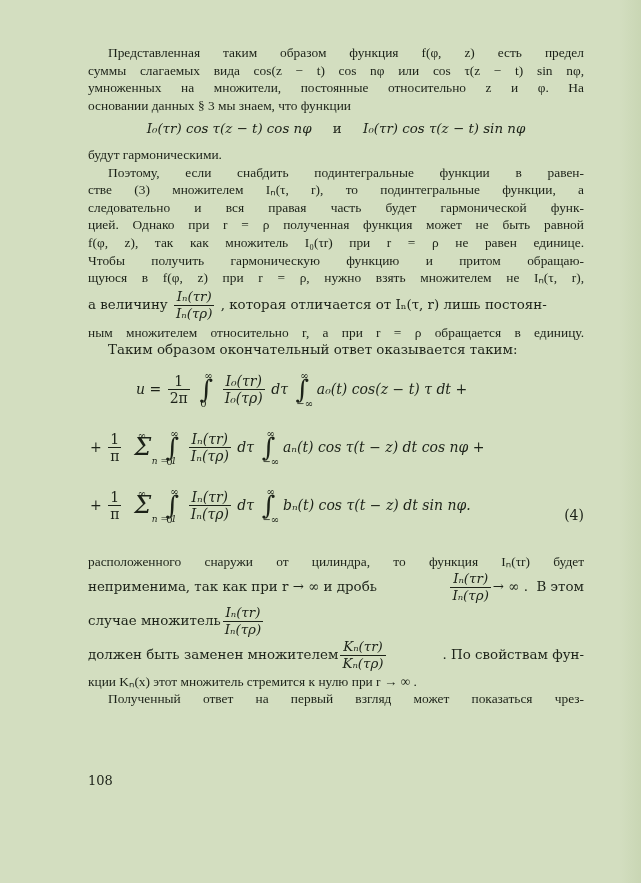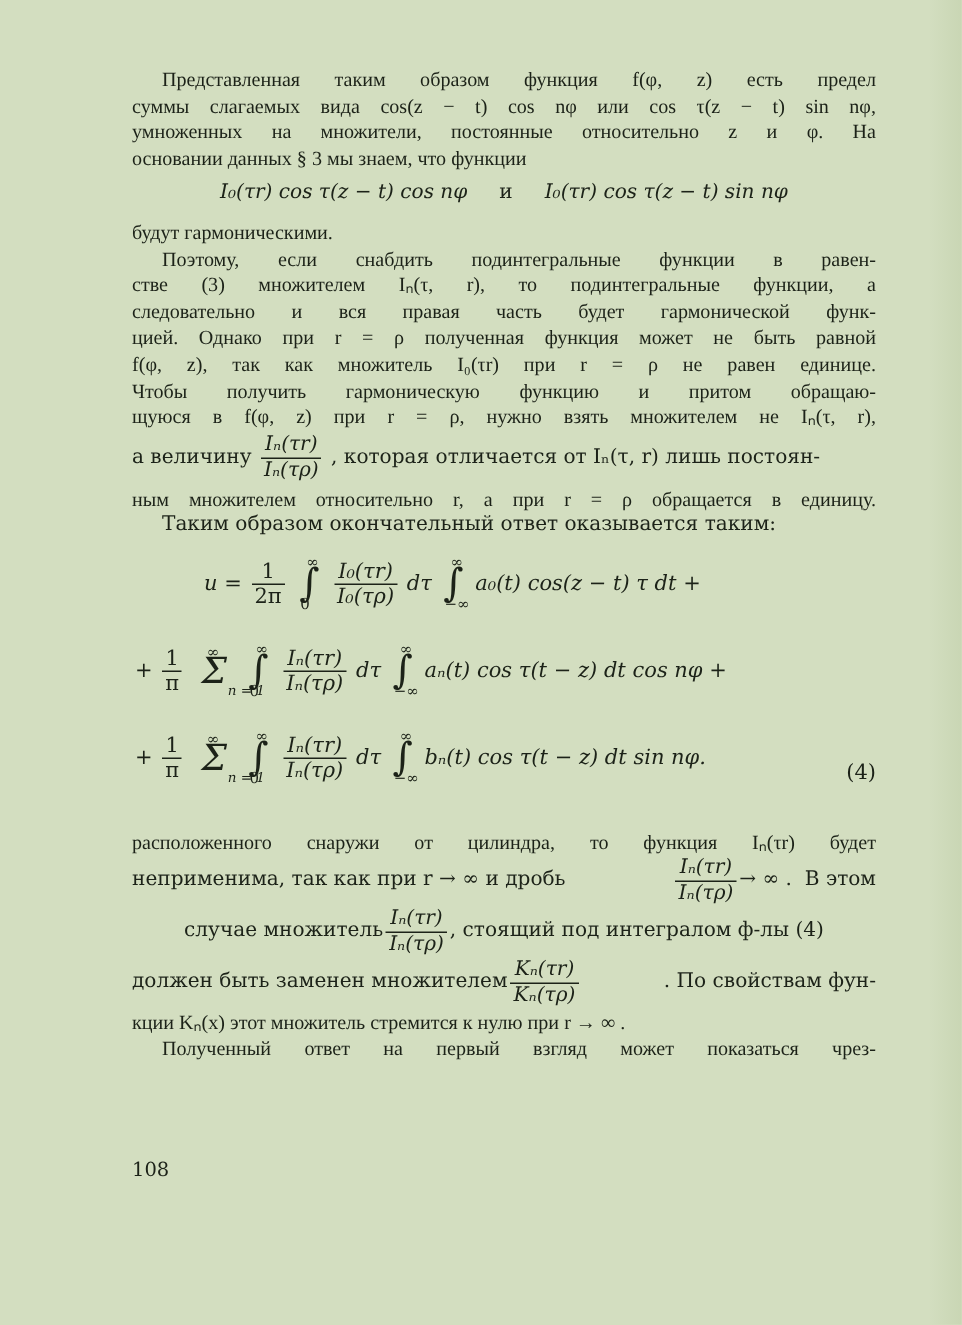--- a/index.html
+++ b/index.html
@@ -135,29 +135,28 @@
     <div style="white-space:nowrap; display:flex; justify-content:space-between; align-items:center; margin:0 0">
       <span>неприменима, так как при r → ∞ и дробь</span>
       <span style="display:flex; align-items:center">
         <span class="frac m">
           <span class="num">Iₙ(τr)</span>
           <span class="den">Iₙ(τρ)</span>
         </span>
         <span style="white-space:pre">→ ∞ .  В этом</span>
       </span>
     </div>
-    <div style="white-space:nowrap; display:flex; justify-content:center; align-items:center; margin:1px 0">
+    <div style="white-space:nowrap; display:flex; justify-content:flex-start; align-items:center; margin:1px 0">
       <span style="display:flex; align-items:center">
         <span>случае множитель</span>
         <span class="frac m">
           <span class="num">Iₙ(τr)</span>
           <span class="den">Iₙ(τρ)</span>
         </span>
       </span>
-      <span>, стоящий под интегралом ф-лы (4)</span>
     </div>
     <div style="white-space:nowrap; display:flex; justify-content:space-between; align-items:center; margin:1px 0">
       <span style="display:flex; align-items:center">
         <span>должен быть заменен множителем</span>
         <span class="frac m">
           <span class="num">Kₙ(τr)</span>
           <span class="den">Kₙ(τρ)</span>
         </span>
       </span>
       <span>. По свойствам фун-</span>

